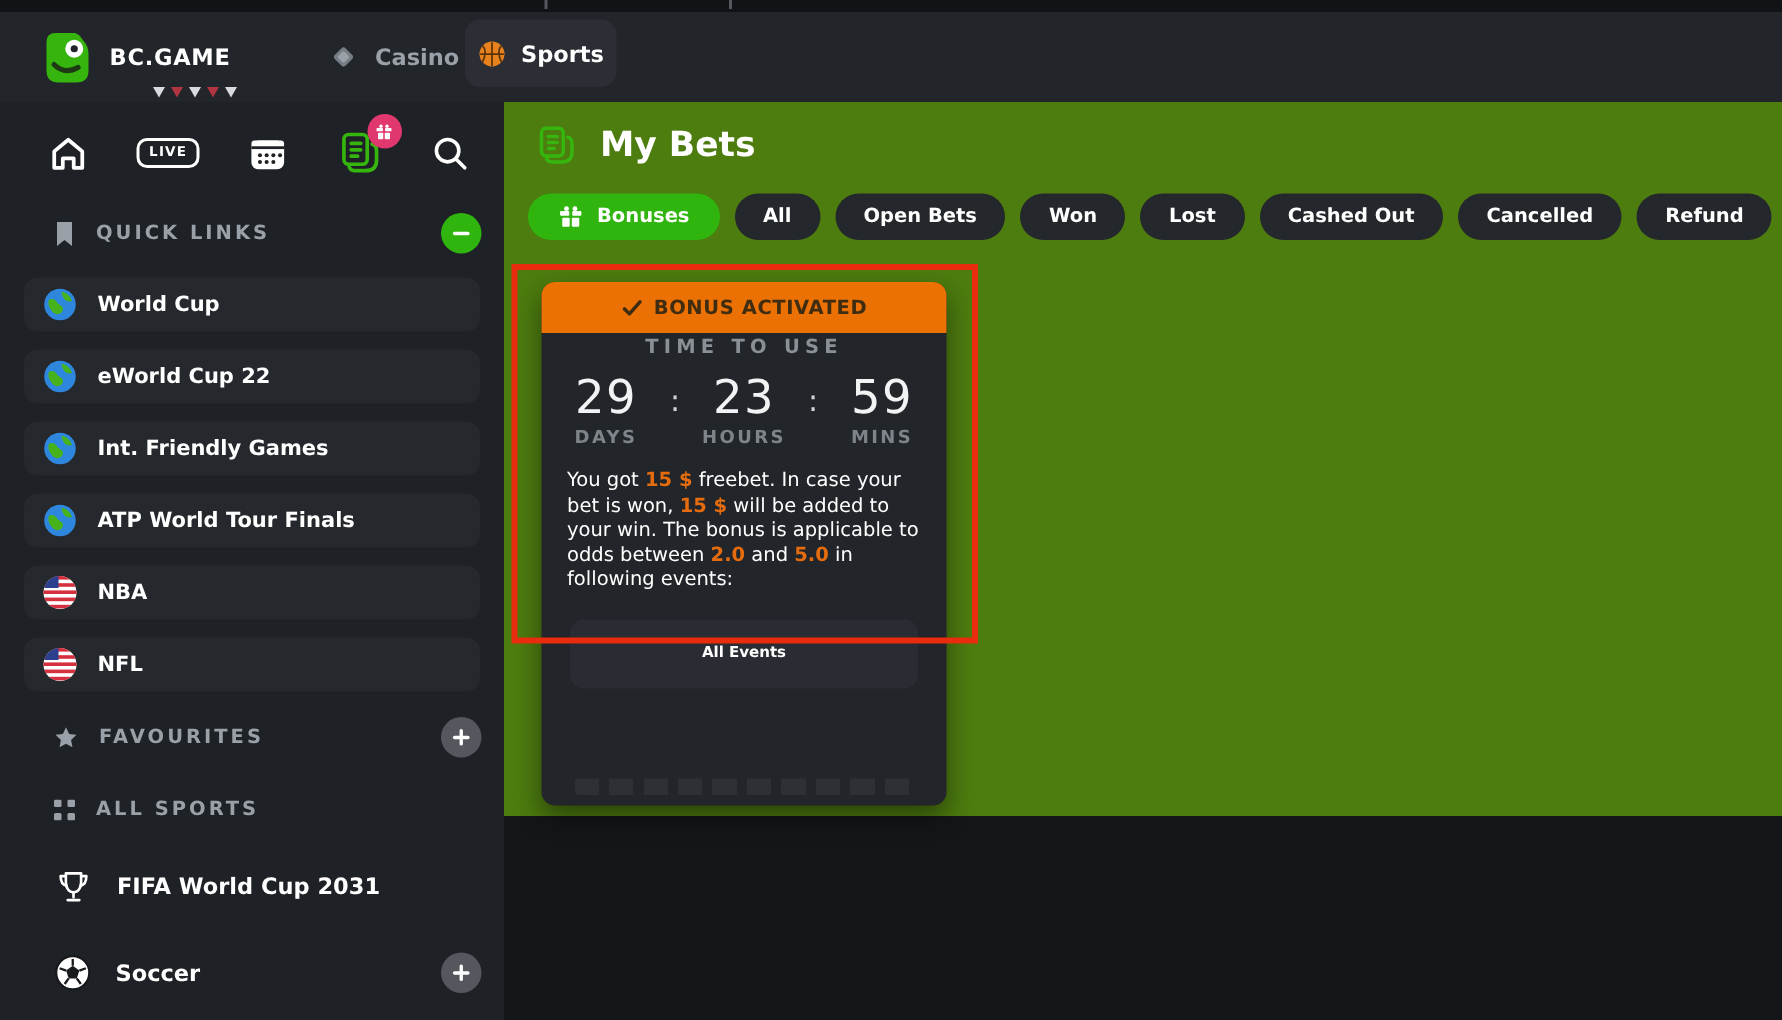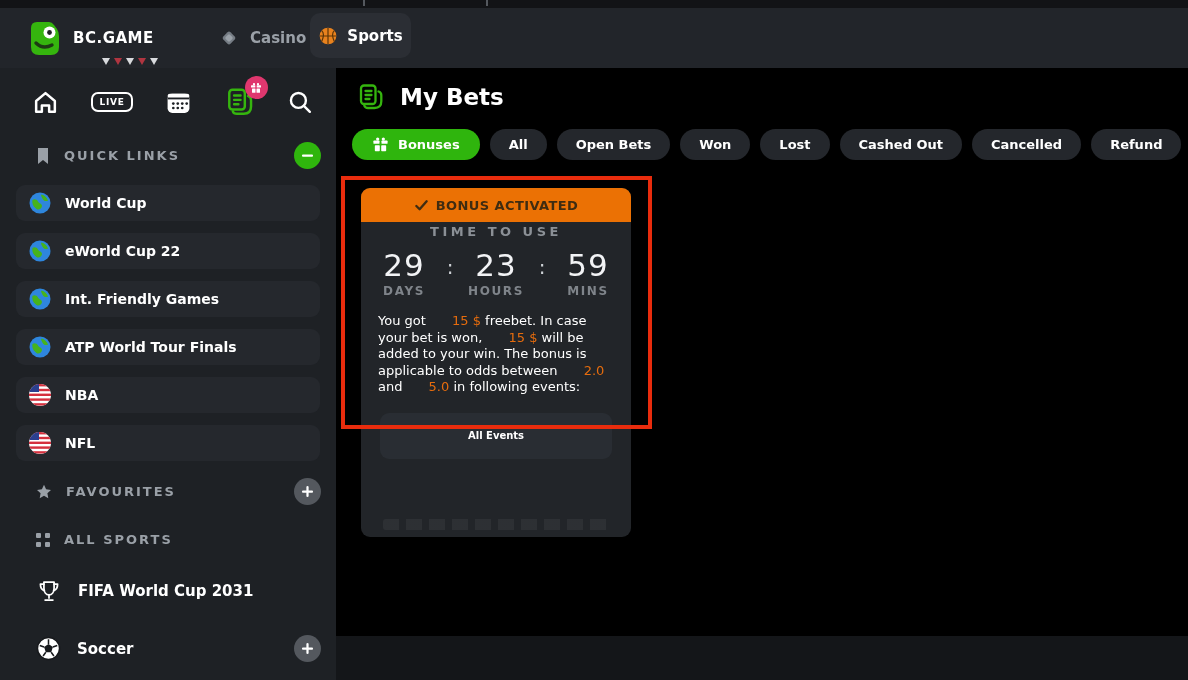--- a/index.html
+++ b/index.html
@@ -35,40 +35,40 @@
   .circle-btn.green { background:#2fb50d; }
   .circle-btn.gray { background:#54585e; }
   .quick-list { margin:16px 16px 0 16px; }
   .quick-item { height:36px; border-radius:9px; background:#25282d; display:flex; align-items:center;
     gap:13px; padding:0 12px; margin-bottom:12px; color:#fff; font-size:14px; font-weight:700; cursor:pointer; }
   .row-favourites { margin-top:17px; }
   .row-allsports { margin-top:27px; }
   .sport-row { display:flex; align-items:center; gap:16px; padding:0 15px 0 36px; margin-top:32px;
     color:#fff; font-size:15px; font-weight:700; cursor:pointer; }
   
-  .main { position:absolute; left:336px; top:68px; width:852px; height:568px; background:#000000; }
+  .main { position:absolute; left:336px; top:68px; width:852px; height:476px; background:#4d7c0f; }
   .page-head { position:absolute; left:21px; top:15px; display:flex; align-items:center; gap:15px; }
   .page-title { color:#fff; font-size:23px; font-weight:800; }
   .chips { position:absolute; left:16px; top:61px; display:flex; gap:10px; }
   .chip { height:31px; border-radius:16px; background:#24272c; color:#fff; font-size:13px; font-weight:700;
     display:flex; align-items:center; padding:0 19px; cursor:pointer; white-space:nowrap; }
   .chip.active { background:#2fb50d; gap:9px; padding:0 20px; }
   
   .card { position:absolute; left:25px; top:120px; width:270px; height:349px; background:#222529;
     border-radius:9px; box-shadow:0 8px 18px rgba(0,0,0,.45); }
   .card-header { height:34px; background:#eb7104; border-radius:9px 9px 0 0; display:flex; align-items:center;
     justify-content:center; gap:7px; color:#3f2c11; font-size:13px; font-weight:600; letter-spacing:.4px; }
   .time-label { margin-top:2px; text-align:center; color:#8b9096; font-size:13px; font-weight:700; letter-spacing:3.5px; }
   .countdown { display:flex; justify-content:center; margin-top:9px; }
   .cd-unit { width:74px; text-align:center; }
   .cd-num { color:#f2f3f5; font-size:31px; font-weight:400; letter-spacing:1px; line-height:1.1; }
   .cd-lab { margin-top:2px; color:#7f848a; font-size:12px; font-weight:600; letter-spacing:1.6px; }
   .cd-sep { width:18px; text-align:center; color:#cfd2d6; font-size:20px; padding-top:7px; }
   .desc { margin:15px 17px 0 17px; color:#fff; font-size:13px; font-weight:500; line-height:1.27; }
-  .desc .hl { color:#e56c0e; font-weight:400;margin-left:22px; }
+  .desc .hl { color:#e56c0e; font-weight:700; }
   .all-events { margin:17px auto 0 auto; width:232px; height:46px; border-radius:9px; background:#292d33;
     display:flex; align-items:center; justify-content:center; color:#fff; font-size:10px; font-weight:700; cursor:pointer; }
   .faded-row { position:absolute; left:22px; right:22px; bottom:7px; height:11px; border-radius:3px; opacity:.05;
     background:repeating-linear-gradient(90deg,#fff 0 16px,transparent 16px 23px); }
   
   .annotation { position:absolute; left:341px; top:176px; width:311px; height:253px;
     border:4px solid #e92c0d; z-index:20; pointer-events:none; }
   svg { display:block; }
 </style>
 </head>

